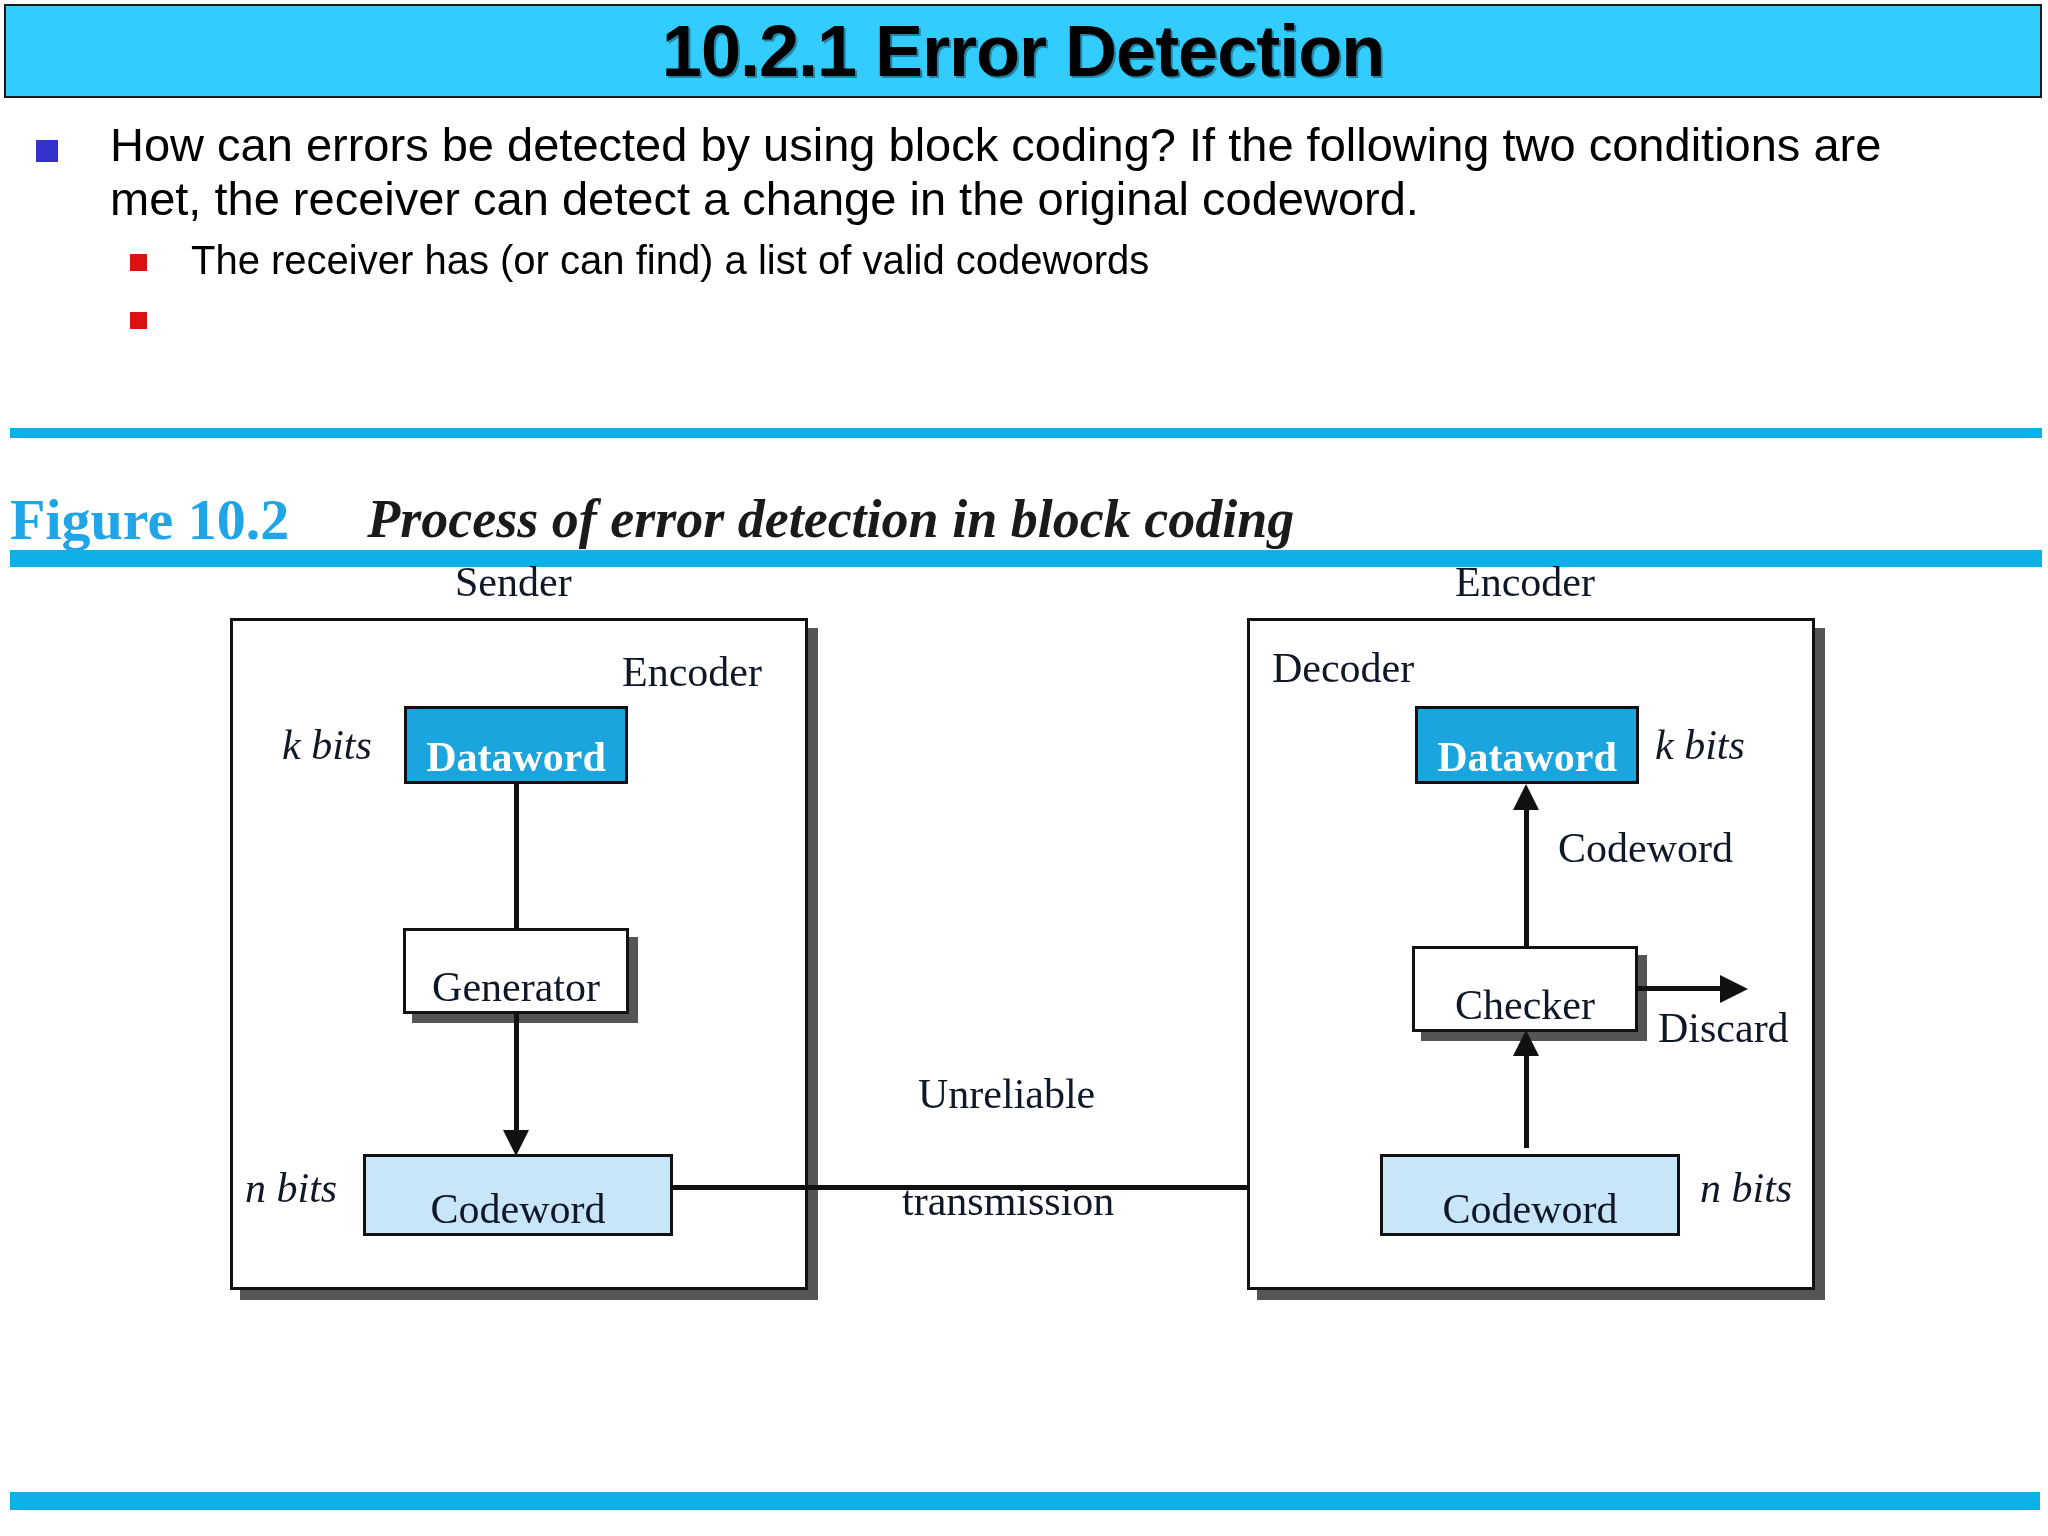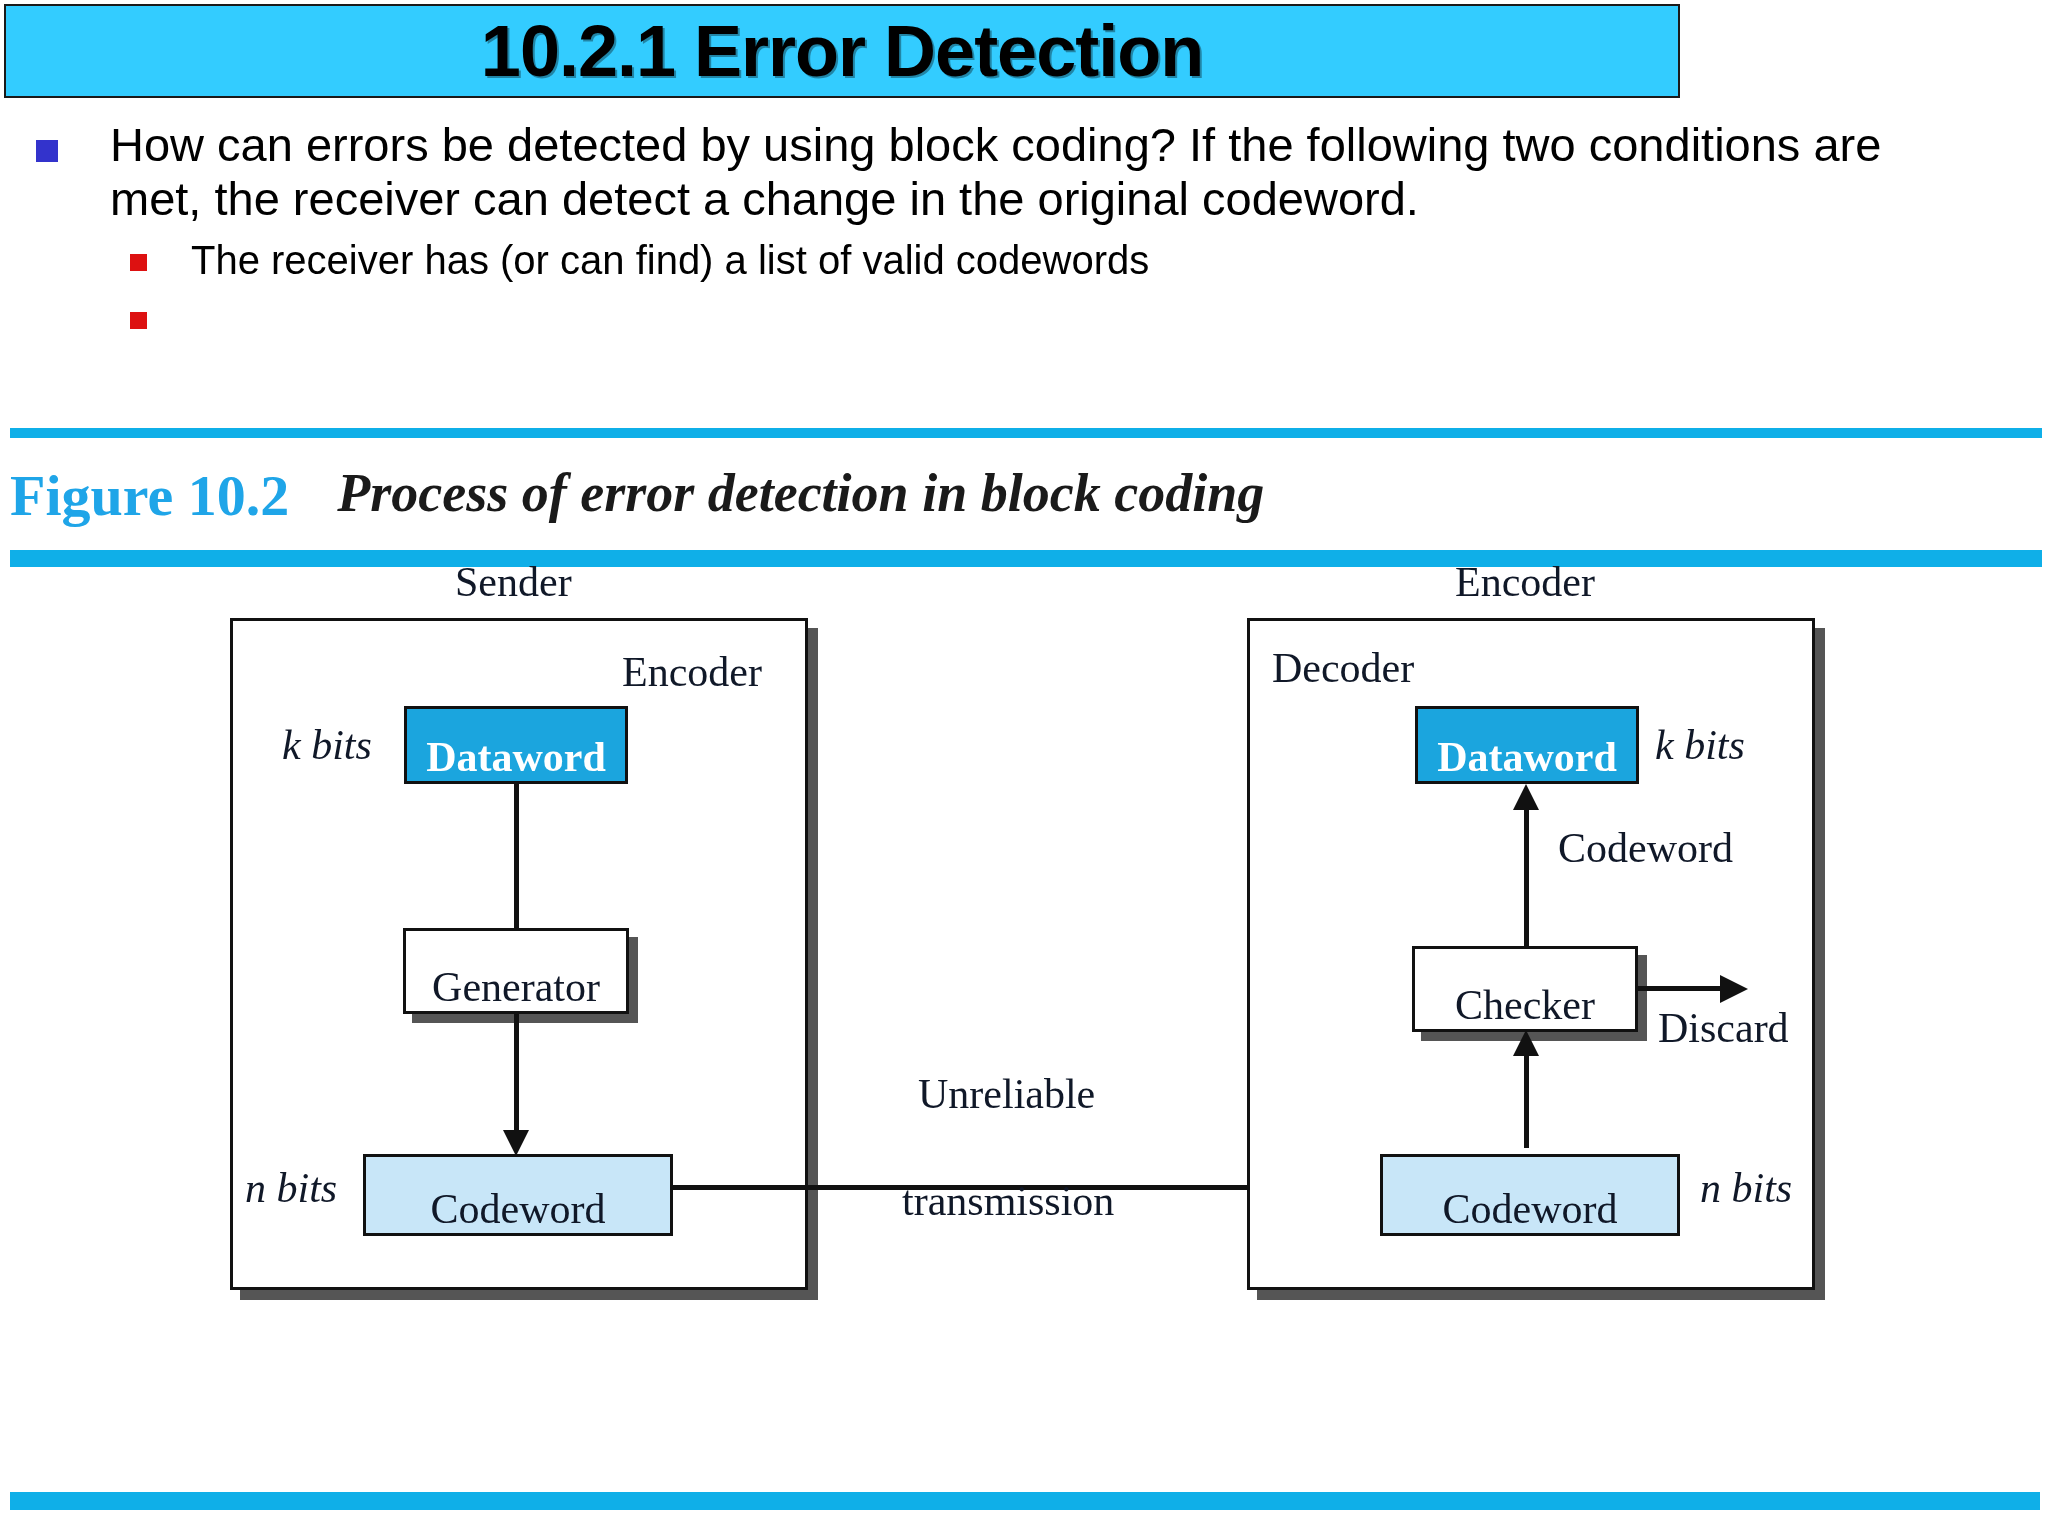--- a/index.html
+++ b/index.html
@@ -3,21 +3,21 @@
 <meta charset="utf-8">
 <style>
   html,body{margin:0;padding:0;}
   body{
     width:2048px;height:1536px;background:#ffffff;overflow:hidden;
     font-family:"Liberation Sans",sans-serif;position:relative;
   }
 
   
   .title-bar{
-    position:absolute;left:4px;top:4px;width:1676px;height:94px;
+    position:absolute;left:4px;top:4px;width:2038px;height:94px;
     background:#33ccff;border:2px solid #1a1a1a;box-sizing:border-box;
     display:flex;align-items:center;justify-content:center;
   }
   .title-text{
     font-family:"Liberation Sans",sans-serif;
     font-weight:bold;font-size:72px;color:#000000;letter-spacing:-1px;
     white-space:nowrap;
     text-shadow:2px 2px 0 rgba(0,0,0,0.35);
   }
 
@@ -50,22 +50,22 @@
 
   
   .figure-block{
     position:absolute;left:0;top:428px;width:2048px;height:1060px;
     background:#ffffff;overflow:hidden;
   }
   .rule-thin{
     position:absolute;left:10px;top:0px;width:2032px;height:10px;background:#0fafe8;
   }
   .fig-caption{
-    position:absolute;left:10px;top:34px;width:2020px;height:78px;
-    display:flex;
+    position:absolute;left:10px;top:52px;width:2020px;height:78px;
+    display:flex;align-items:center;gap:30px;
   }
   .fig-label{
     font-family:"Liberation Serif",serif;font-weight:bold;font-style:normal;
     font-size:58px;color:#1fa5e8;letter-spacing:0px;
   }
   .fig-title{
     font-family:"Liberation Serif",serif;font-weight:bold;font-style:italic;
     font-size:54px;color:#1a1a1a;margin-left:48px;
   }
   .rule-thick{

